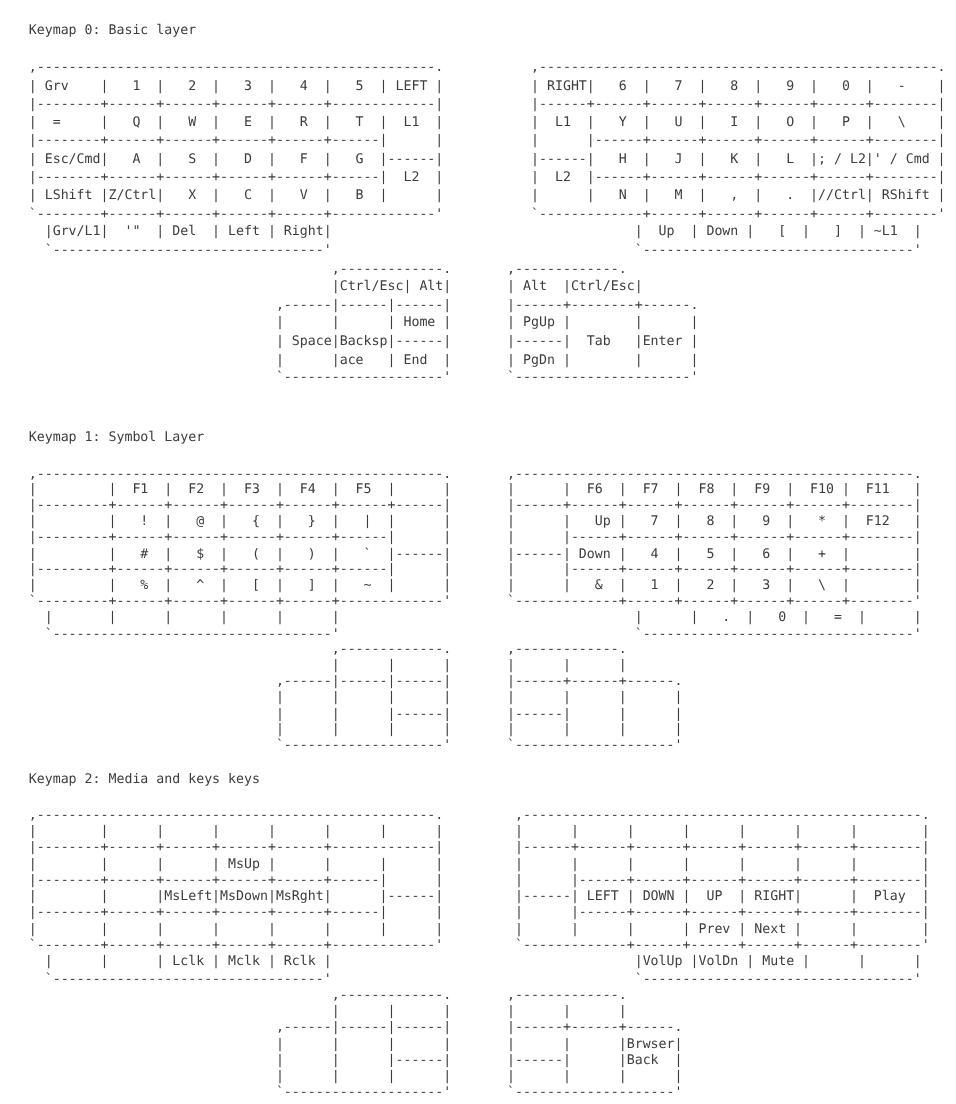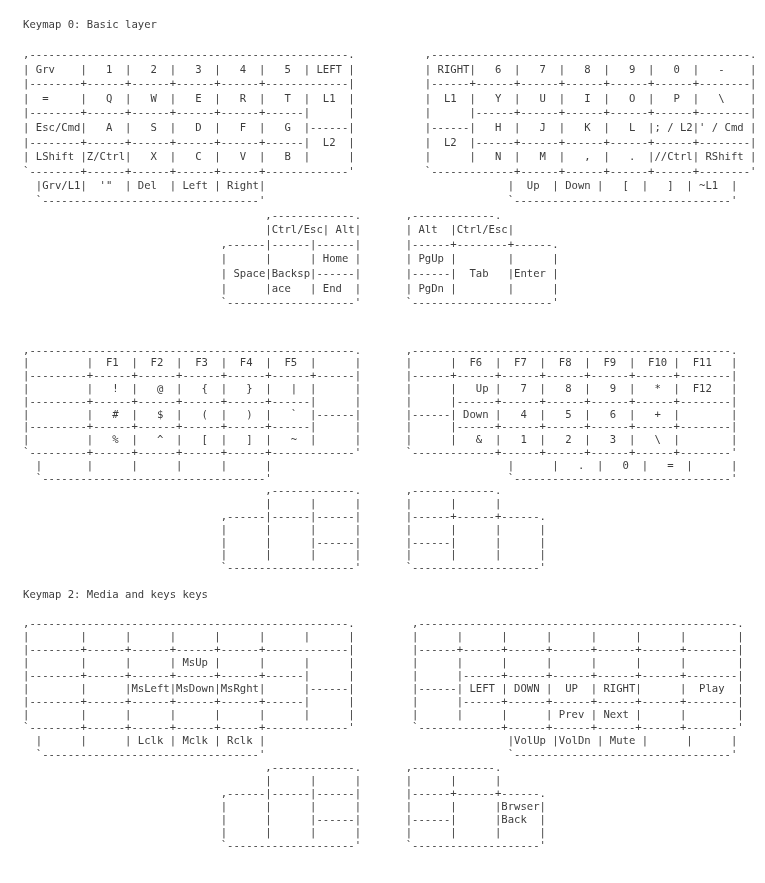--- a/index.html
+++ b/index.html
@@ -57,20 +57,21 @@
                                       ,-------------.       ,-------------.
                                       |Ctrl/Esc| Alt|       | Alt  |Ctrl/Esc|
                                ,------|------|------|       |------+--------+------.
                                |      |      | Home |       | PgUp |        |      |
                                | Space|Backsp|------|       |------|  Tab   |Enter |
                                |      |ace   | End  |       | PgDn |        |      |
                                `--------------------'       `----------------------'</pre>
   </section>
 
   <section class="keymap-section">
+    <div class="keymap-title">Keymap 1: Symbol Layer</div>
     <pre class="keymap-art">,---------------------------------------------------.       ,--------------------------------------------------.
 |         |  F1  |  F2  |  F3  |  F4  |  F5  |      |       |      |  F6  |  F7  |  F8  |  F9  |  F10 |  F11   |
 |---------+------+------+------+------+------+------|       |------+------+------+------+------+------+--------|
 |         |   !  |   @  |   {  |   }  |   |  |      |       |      |   Up |   7  |   8  |   9  |   *  |  F12   |
 |---------+------+------+------+------+------|      |       |      |------+------+------+------+------+--------|
 |         |   #  |   $  |   (  |   )  |   `  |------|       |------| Down |   4  |   5  |   6  |   +  |        |
 |---------+------+------+------+------+------|      |       |      |------+------+------+------+------+--------|
 |         |   %  |   ^  |   [  |   ]  |   ~  |      |       |      |   &amp;  |   1  |   2  |   3  |   \  |        |
 `---------+------+------+------+------+-------------'       `-------------+------+------+------+------+--------'
   |       |      |      |      |      |                                     |      |   .  |   0  |   =  |      |

